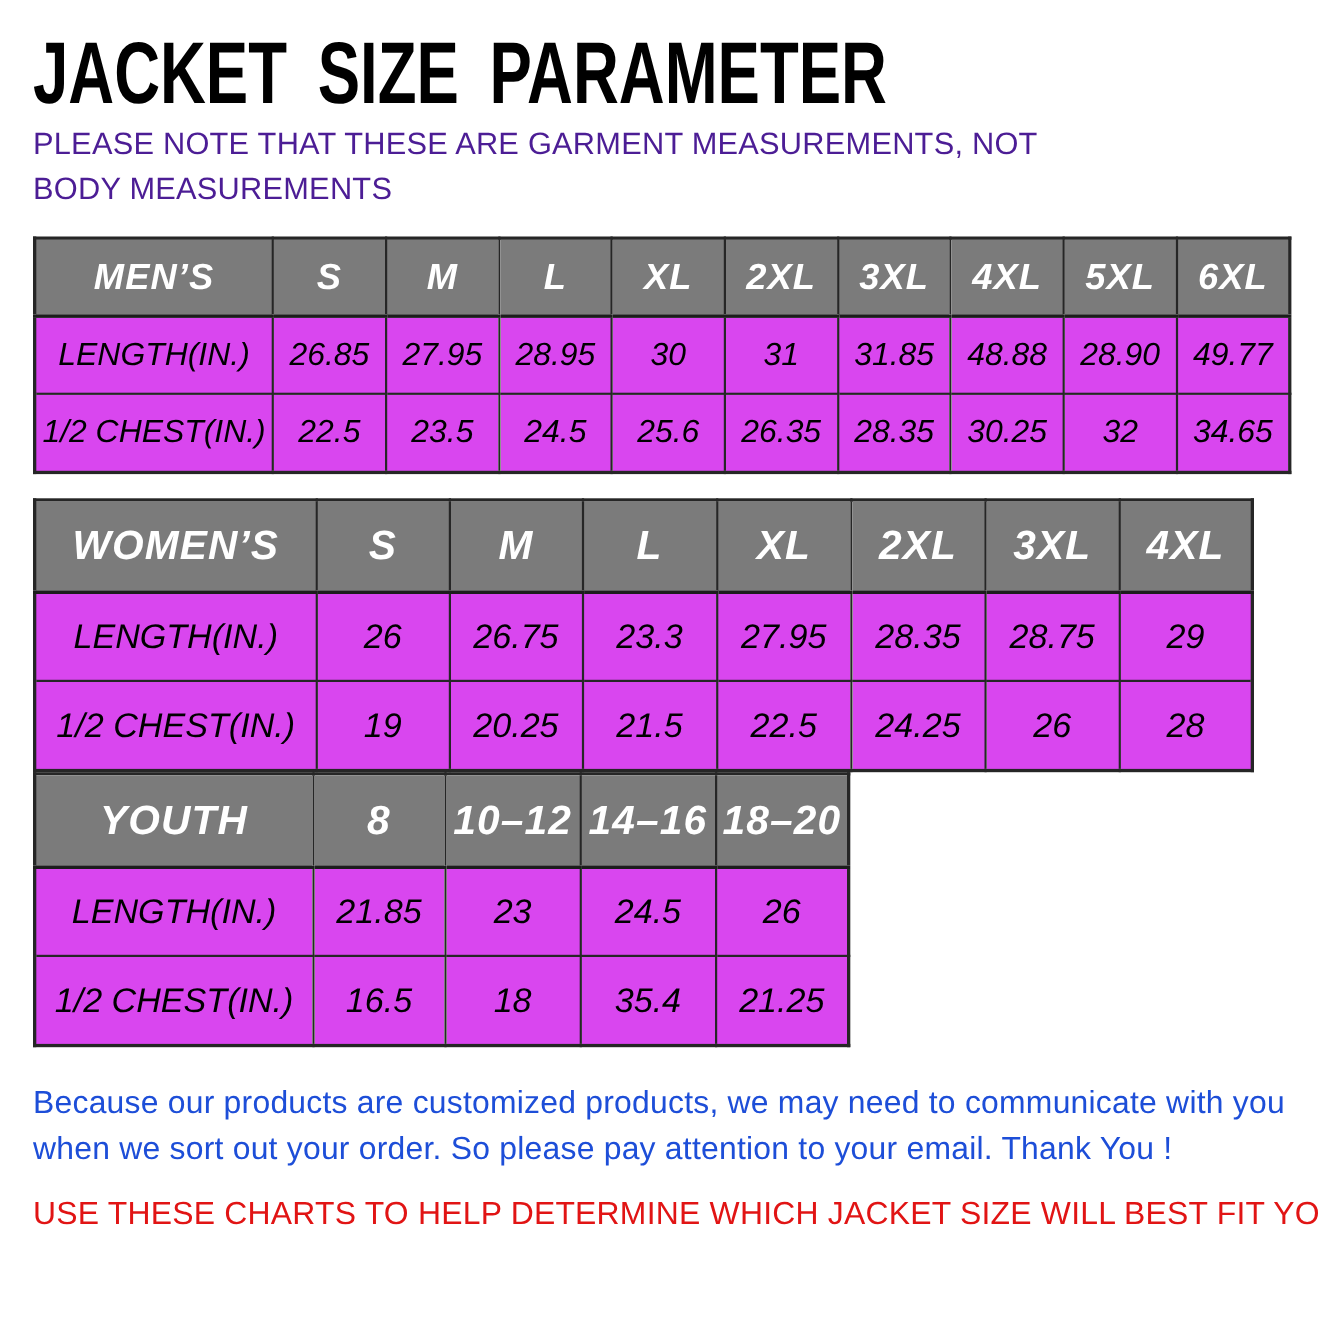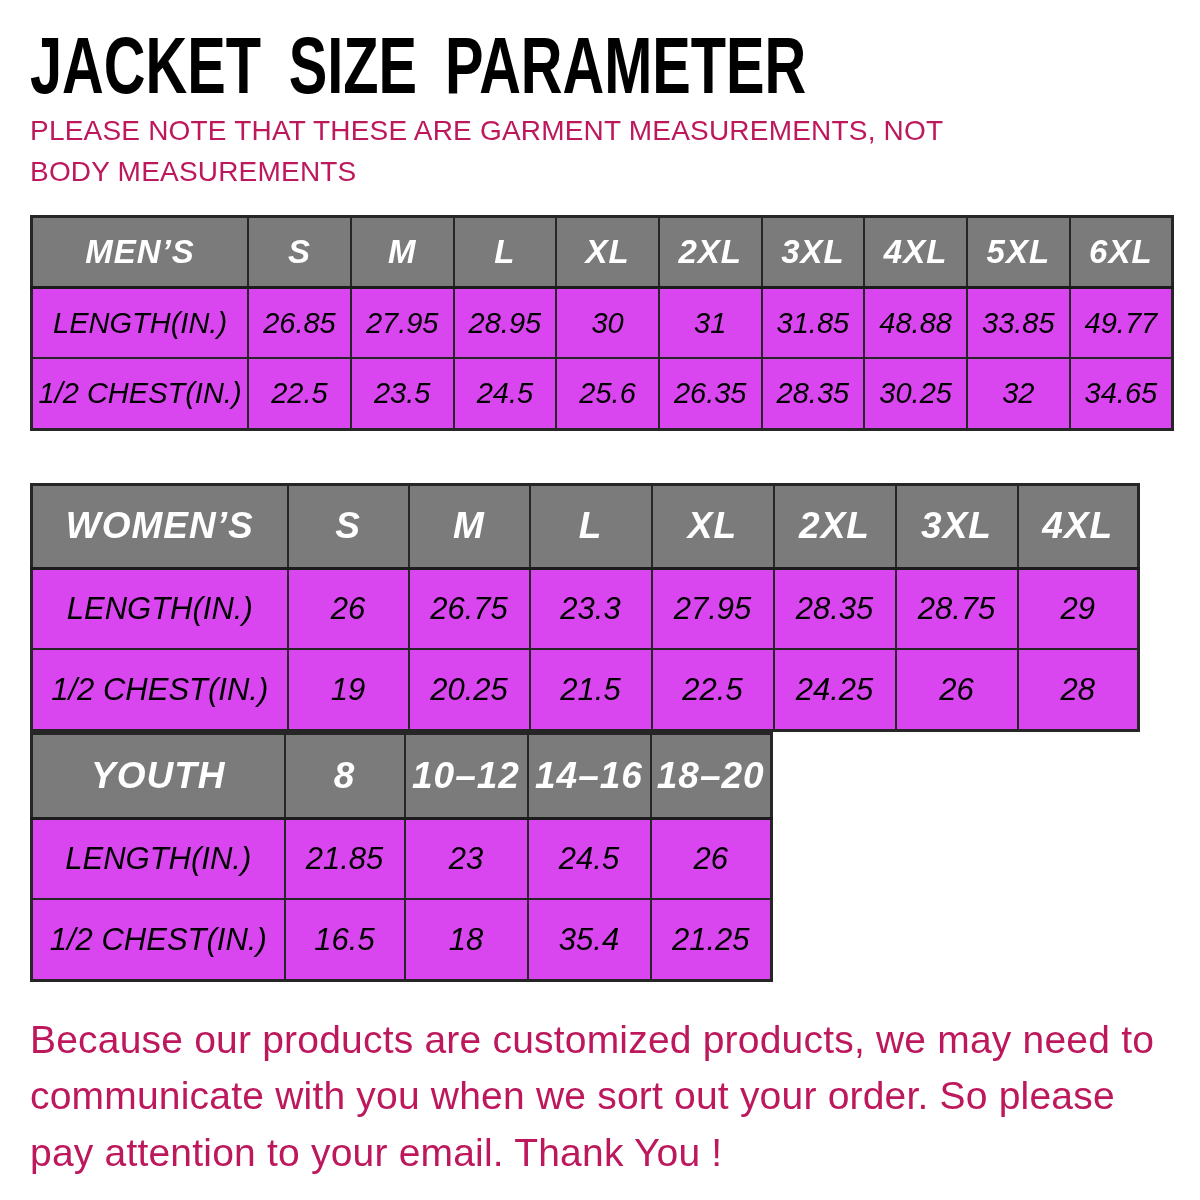--- a/index.html
+++ b/index.html
@@ -21,21 +21,21 @@
     white-space: nowrap;
     letter-spacing: 0px;
     word-spacing: 16px;
     transform: scale(0.74, 1.02);
     transform-origin: 0 0;
     color: #000000;
     height: 70px;
   }
 
   .note {
-    color: #be185d;
+    color: #4c1d95;
     font-size: 28px;
     line-height: 1.48;
     max-width: 940px;
     margin: 14px 0 0 0;
     letter-spacing: 0.2px;
   }
 
   table {
     border-collapse: collapse;
     table-layout: fixed;
@@ -57,35 +57,35 @@
     letter-spacing: 1px;
   }
   tbody td { color: #000000; background: #d946ef; }
 
   .tbl-mens { margin-top: 22px; }
   .tbl-mens thead tr { height: 71px; }
   .tbl-mens tbody tr { height: 71px; }
   .tbl-mens thead th { font-size: 33px; }
   .tbl-mens tbody td { font-size: 29px; }
 
-  .tbl-womens { margin-top: 52px; }
+  .tbl-womens { margin-top: 22px; }
   .tbl-womens thead tr { height: 84px; }
   .tbl-womens tbody tr { height: 81px; }
   .tbl-womens thead th { font-size: 37px; }
   .tbl-womens tbody td { font-size: 31px; }
 
   .tbl-youth { }
   .tbl-youth thead tr { height: 85px; }
   .tbl-youth tbody tr { height: 81px; }
   .tbl-youth thead th { font-size: 37px; }
   .tbl-youth tbody td { font-size: 31px; }
 
   .footer-note {
-    color: #be185d;
-    font-size: 39px;
+    color: #1d4ed8;
+    font-size: 29px;
     line-height: 1.45;
     max-width: 1165px;
     margin: 30px 0 0 0;
     letter-spacing: 0.2px;
   }
   .footer-charts {
     color: #e11414;
     font-size: 29px;
     margin: 22px 0 0 0;
     letter-spacing: 0.2px;
@@ -131,21 +131,21 @@
     <tbody>
       <tr>
         <td>LENGTH(IN.)</td>
         <td>26.85</td>
         <td>27.95</td>
         <td>28.95</td>
         <td>30</td>
         <td>31</td>
         <td>31.85</td>
         <td>48.88</td>
-        <td>33.85</td>
+        <td>28.90</td>
         <td>49.77</td>
       </tr>
       <tr>
         <td>1/2 CHEST(IN.)</td>
         <td>22.5</td>
         <td>23.5</td>
         <td>24.5</td>
         <td>25.6</td>
         <td>26.35</td>
         <td>28.35</td>

